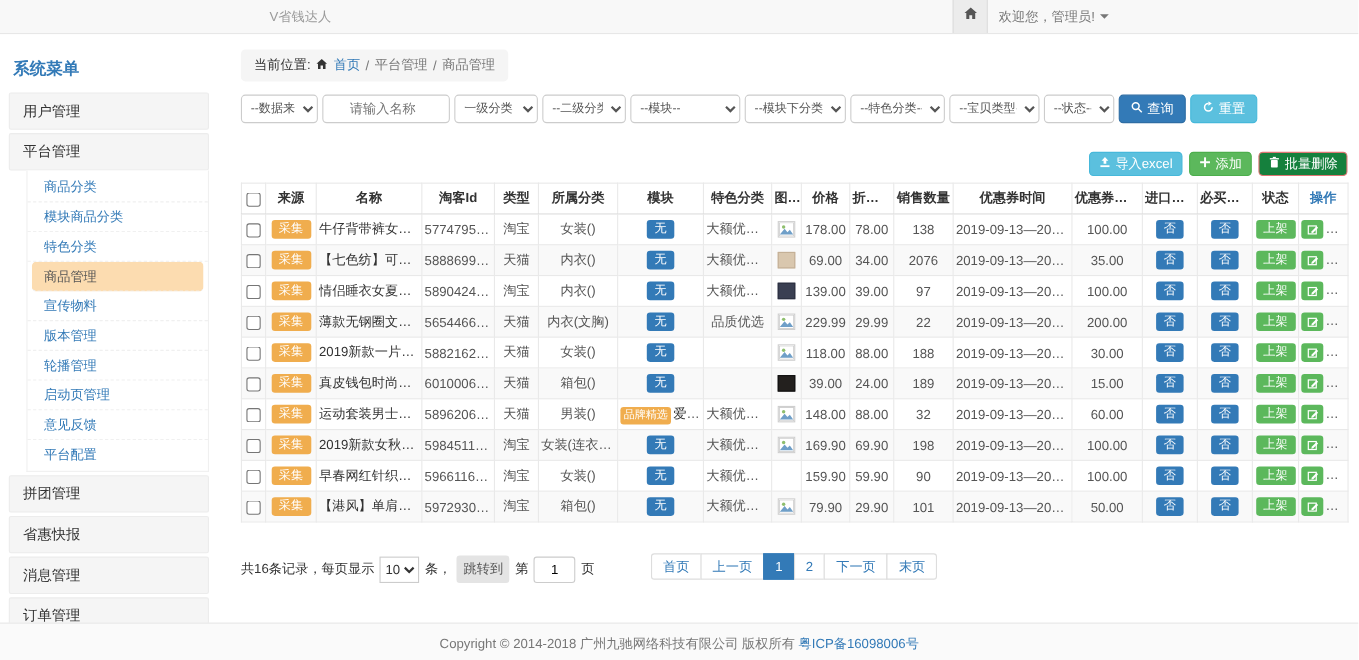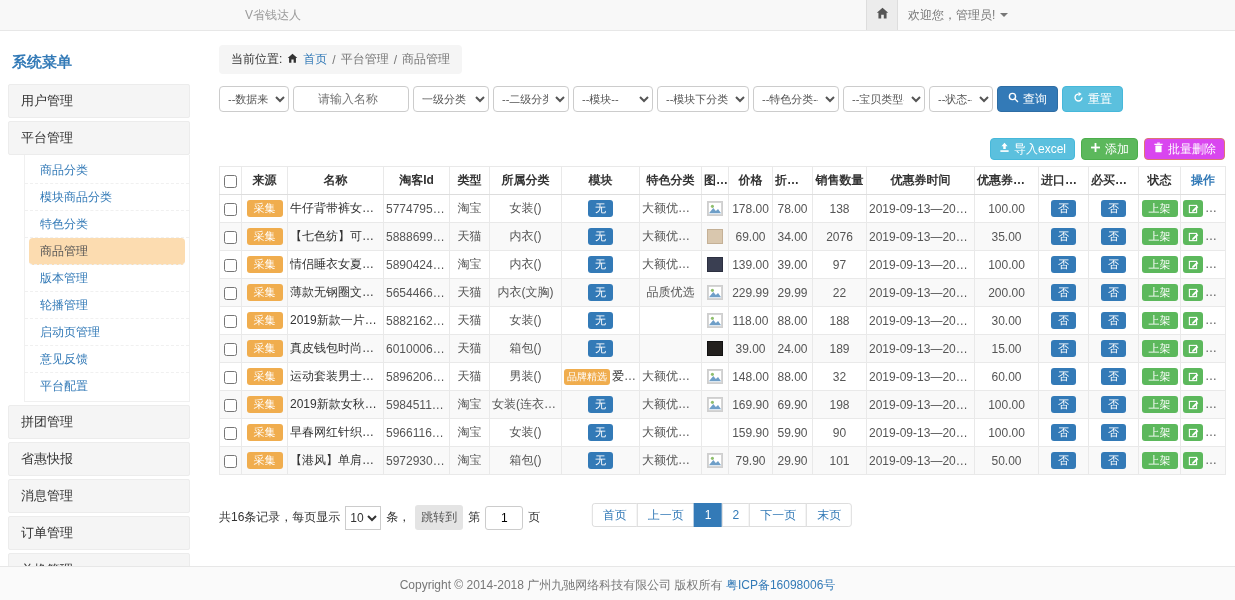--- a/index.html
+++ b/index.html
@@ -29,31 +29,31 @@
   .breadcrumb .link{color:#337ab7;cursor:pointer}
   .breadcrumb .muted{color:#777}
   .filterbar{display:flex;gap:4px;margin-top:12px;align-items:center}
   .flt-select,.flt-input{height:26px;border:1px solid #ccc;border-radius:4px;font-size:11px;color:#555;
                          background:#fff;padding:0 4px;box-sizing:border-box}
   .flt-input{padding:0 24px;font-size:12px}
   select[data-name="filter-data-source-select"]{width:70px}
   input[data-name="filter-name-input"]{width:116px}
   select[data-name="filter-level1-select"]{width:76px}
   select[data-name="filter-level2-select"]{width:76px}
-  select[data-name="filter-module-select"]{width:80px}
+  select[data-name="filter-module-select"]{width:100px}
   select[data-name="filter-module-sub-select"]{width:92px}
   select[data-name="filter-feature-select"]{width:86px}
   select[data-name="filter-item-type-select"]{width:82px}
   select[data-name="filter-status-select"]{width:64px}
   .btn{display:inline-flex;align-items:center;gap:4px;border-radius:4px;color:#fff;font-size:12px;
        padding:0 10px;height:26px;cursor:pointer;border:1px solid transparent;box-sizing:border-box;white-space:nowrap}
   .btn-primary{background:#337ab7;border-color:#2e6da4}
   .btn-info{background:#5bc0de;border-color:#46b8da}
   .btn-success{background:#5cb85c;border-color:#4cae4c}
-  .btn-danger-soft{background:#d946ef;border-color:#dd7572}
+  .btn-danger-soft{background:#15803d;border-color:#dd7572}
   .btn-sm{height:22px;padding:0 8px}
   .actionbar{display:flex;justify-content:flex-end;gap:6px;margin-top:26px;margin-bottom:6px}
   
   table.grid{width:1006px;border-collapse:collapse;table-layout:fixed}
   .grid th,.grid td{border:1px solid #e9e9e9;font-size:12px;text-align:center;padding:3px 2px;color:#555;
                     overflow:hidden;white-space:nowrap;text-overflow:ellipsis;height:21px;box-sizing:content-box}
   .grid thead th{color:#333;font-weight:bold;background:#fff;border-bottom:1px solid #ddd}
   .grid tbody tr:nth-child(even){background:#f9f9f9}
   .grid td.name-cell{color:#333}
   .badge{display:inline-block;border-radius:3px;color:#fff;font-size:11px;padding:2px 7px;line-height:13px}
@@ -112,20 +112,21 @@
 <aside class="sidebar" data-name="sidebar">
   <div class="sidebar-title" data-name="sidebar-title">系统菜单</div>
   <nav id="sidebar-menu" data-name="sidebar-menu">
       <div class="menu-item" data-name="sidebar-item-0">用户管理</div>
       <div class="menu-item" data-name="sidebar-item-1">平台管理</div>
       <div class="submenu" data-name="sidebar-submenu">
         <div class="submenu-item" data-name="submenu-item-0">商品分类</div>
         <div class="submenu-item" data-name="submenu-item-1">模块商品分类</div>
         <div class="submenu-item" data-name="submenu-item-2">特色分类</div>
         <div class="submenu-item active" data-name="submenu-item-3">商品管理</div>
+        <div class="submenu-item" data-name="submenu-item-4">宣传物料</div>
         <div class="submenu-item" data-name="submenu-item-5">版本管理</div>
         <div class="submenu-item" data-name="submenu-item-6">轮播管理</div>
         <div class="submenu-item" data-name="submenu-item-7">启动页管理</div>
         <div class="submenu-item" data-name="submenu-item-8">意见反馈</div>
         <div class="submenu-item" data-name="submenu-item-9">平台配置</div>
       </div>
       <div class="menu-item" data-name="sidebar-item-2">拼团管理</div>
       <div class="menu-item" data-name="sidebar-item-3">省惠快报</div>
       <div class="menu-item" data-name="sidebar-item-4">消息管理</div>
       <div class="menu-item" data-name="sidebar-item-5">订单管理</div>

